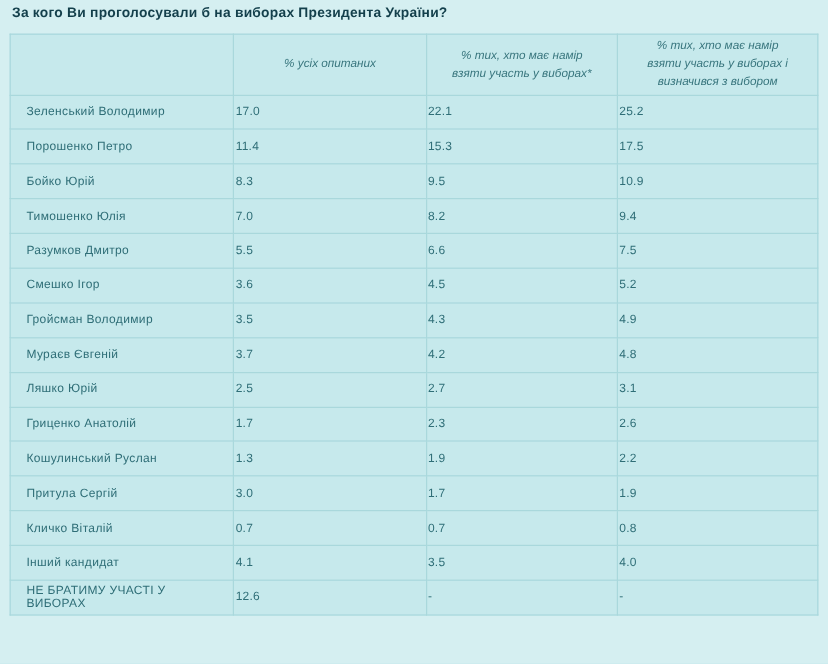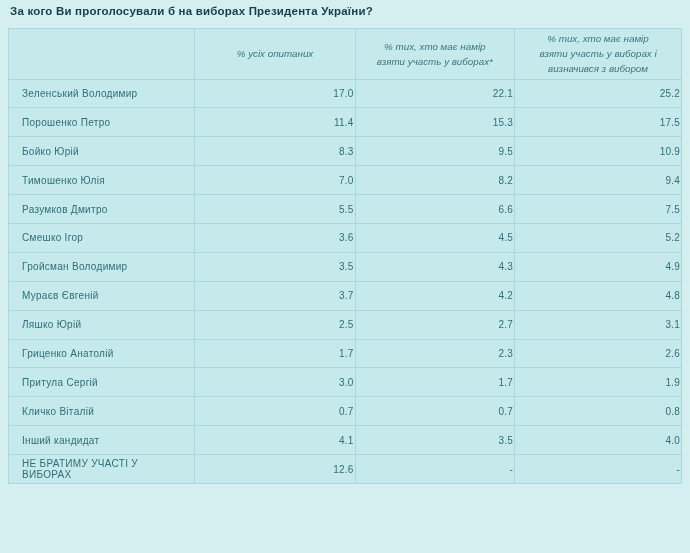--- a/index.html
+++ b/index.html
@@ -43,21 +43,21 @@
     height: 28.9px;
     vertical-align: middle;
   }
   td.name {
     text-align: left;
     padding-left: 13px;
     padding-right: 6px;
     letter-spacing: 0.3px;
     font-size: 10.3px;
   }
-  td.num { text-align: right; letter-spacing: 0.2px; }
+  td.num { text-align: left; letter-spacing: 0.2px; }
   .col-name { width: 27.7%; }
   .col-a { width: 23.8%; }
   .col-b { width: 23.7%; }
   .col-c { width: 24.8%; }
 </style>
 </head>
 <body>
 
 <div class="page">
   <div class="page-title">За кого Ви проголосували б на виборах Президента України?</div>
@@ -132,20 +132,26 @@
         <td class="num">2.7</td>
         <td class="num">3.1</td>
       </tr>
       <tr>
         <td class="name">Гриценко Анатолій</td>
         <td class="num">1.7</td>
         <td class="num">2.3</td>
         <td class="num">2.6</td>
       </tr>
       <tr>
+        <td class="name">Кошулинський Руслан</td>
+        <td class="num">1.3</td>
+        <td class="num">1.9</td>
+        <td class="num">2.2</td>
+      </tr>
+      <tr>
         <td class="name">Притула Сергій</td>
         <td class="num">3.0</td>
         <td class="num">1.7</td>
         <td class="num">1.9</td>
       </tr>
       <tr>
         <td class="name">Кличко Віталій</td>
         <td class="num">0.7</td>
         <td class="num">0.7</td>
         <td class="num">0.8</td>

